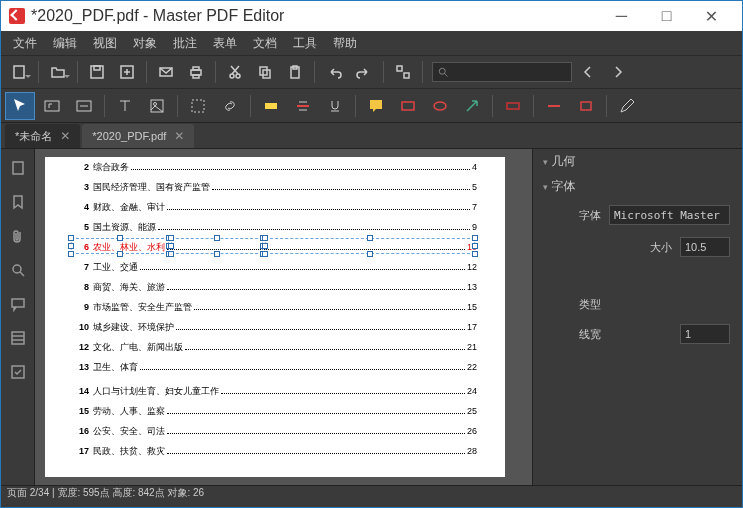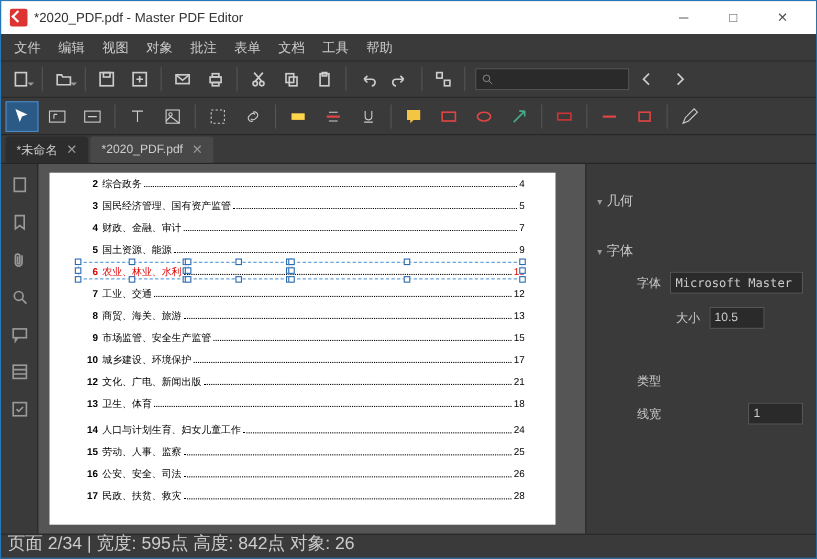--- a/index.html
+++ b/index.html
@@ -1,17 +1,17 @@
 <!DOCTYPE html>
 <html><head>
 <meta charset="utf-8">
 <style>
 * { margin: 0; padding: 0; box-sizing: border-box; font-family: "Microsoft YaHei", sans-serif; }
 body { width: 743px; height: 508px; background: #3a3a3a; color: #ccc; font-size: 11px; overflow: hidden; border: 1px solid #2678b8; }
-.titlebar { height: 30px; background: #fff; display: flex; align-items: center; padding: 0 8px; color: #333; font-size: 12px; }
+.titlebar { height: 30px; background: #fff; display: flex; align-items: center; padding: 0 8px; color: #333; font-size: 16px; }
 .titlebar .logo { width: 16px; height: 16px; background: #d33; margin-right: 6px; border-radius: 2px; position: relative; }
 .titlebar .logo::after { content: ""; position: absolute; left: 3px; top: 3px; width: 6px; height: 6px; border: 2px solid #fff; border-right: none; border-bottom: none; transform: rotate(-45deg); }
 .titlebar .title { flex: 1; }
 .titlebar .winbtns { display: flex; gap: 0; }
 .titlebar .winbtn { width: 45px; height: 30px; display: flex; align-items: center; justify-content: center; color: #555; cursor: pointer; }
 .menubar { height: 24px; background: #3a3a3a; display: flex; align-items: center; padding: 0 6px; gap: 4px; font-size: 12px; }
 .menubar span { padding: 2px 6px; cursor: pointer; }
 .toolbar { height: 34px; background: #3a3a3a; display: flex; align-items: center; padding: 0 4px; gap: 2px; border-top: 1px solid #2a2a2a; border-bottom: 1px solid #2a2a2a; }
 .tbtn { width: 28px; height: 26px; display: flex; align-items: center; justify-content: center; color: #ccc; cursor: pointer; position: relative; }
 .tbtn.drop::after { content: ""; border: 3px solid transparent; border-top-color: #999; position: absolute; right: 2px; bottom: 4px; }
@@ -37,28 +37,28 @@
 .tocline .num { width: 16px; text-align: right; margin-right: 4px; font-weight: bold; }
 .tocline .txt { }
 .tocline .dots { flex: 1; border-bottom: 1px dotted #000; margin: 0 2px 2px 2px; min-width: 10px; }
 .tocline .pg { }
 .tocline.sel { color: #d00; position: relative; }
 .selbox { position: absolute; border: 1px dashed #6aa4de; pointer-events: none; }
 .handle { position: absolute; width: 6px; height: 6px; background: #fff; border: 1px solid #2a6bb0; }
 .rsidebar { width: 210px; background: #3a3a3a; border-left: 1px solid #222; display: flex; flex-direction: column; font-size: 12px; overflow: hidden; }
 .rsidebar .hdr { height: 28px; background: #484848; display: flex; align-items: center; justify-content: center; position: relative; border-bottom: 1px solid #222; }
 .rsidebar .hdr .gear { position: absolute; right: 8px; }
-.rsidebar .acc { padding: 4px 10px; display: flex; align-items: center; gap: 4px; cursor: pointer; margin-top: 21px; }
+.rsidebar .acc { padding: 4px 10px; display: flex; align-items: center; gap: 4px; cursor: pointer; }
 .rsidebar .acc::before { content: "▾"; font-size: 9px; color: #999; }
 .rsidebar .panel { padding: 6px 12px 6px 24px; display: flex; flex-direction: column; gap: 12px; }
 .rsidebar .row { display: flex; align-items: center; gap: 8px; }
 .rsidebar .lbl { width: 44px; text-align: right; color: #ccc; font-size: 11px; }
 .rsidebar .val { flex: 1; height: 20px; background: #2a2a2a; border: 1px solid #555; padding: 0 4px; display: flex; align-items: center; font-size: 11px; overflow: hidden; }
 .colorsw { width: 22px; height: 18px; border: 1px solid #888; }
-.statusbar { height: 20px; background: #3a3a3a; border-top: 1px solid #222; display: flex; align-items: flex-end; padding: 0 6px; font-size: 16px; color: #ccc; }
+.statusbar { height: 20px; background: #3a3a3a; border-top: 1px solid #222; display: flex; align-items: flex-start; padding: 0 6px; font-size: 10px; color: #ccc; }
 </style>
 </head>
 <body>
 
 <div class="titlebar">
   <div class="logo"></div>
   <div class="title">*2020_PDF.pdf - Master PDF Editor</div>
   <div class="winbtns">
     <div class="winbtn">─</div>
     <div class="winbtn">□</div>
@@ -419,21 +419,21 @@
         <div class="tocline" style="margin-top: 6px;">
           <span class="num">12</span>
           <span class="txt"> 文化、广电、新闻出版</span>
           <span class="dots"></span>
           <span class="pg">21</span>
         </div>
         <div class="tocline" style="margin-top: 6px;">
           <span class="num">13</span>
           <span class="txt"> 卫生、体育</span>
           <span class="dots"></span>
-          <span class="pg">18</span>
+          <span class="pg">22</span>
         </div>
         <div class="tocline" style="margin-top: 10px;">
           <span class="num">14</span>
           <span class="txt"> 人口与计划生育、妇女儿童工作</span>
           <span class="dots"></span>
           <span class="pg">24</span>
         </div>
         <div class="tocline" style="margin-top: 6px;">
           <span class="num">15</span>
           <span class="txt"> 劳动、人事、监察</span>
@@ -460,21 +460,21 @@
         <span>几何</span>
       </div>
     <div class="acc">
         <span>字体</span>
       </div>
     <div class="panel">
       <div class="row">
         <div class="lbl">字体</div>
         <div class="val" style="font-family:monospace">Microsoft Master</div>
       </div>
-      <div class="row" style="justify-content:center">
+      <div class="row" style="justify-content:flex-end">
         <div class="lbl">大小</div>
         <div class="val" style="flex:0 0 50px">10.5</div>
       </div>
       <div style="height:16px"></div>
       <div class="row">
         <div class="lbl">类型</div>
       </div>
       <div class="row">
         <div class="lbl">线宽</div>
         <div style="flex:1"></div>

